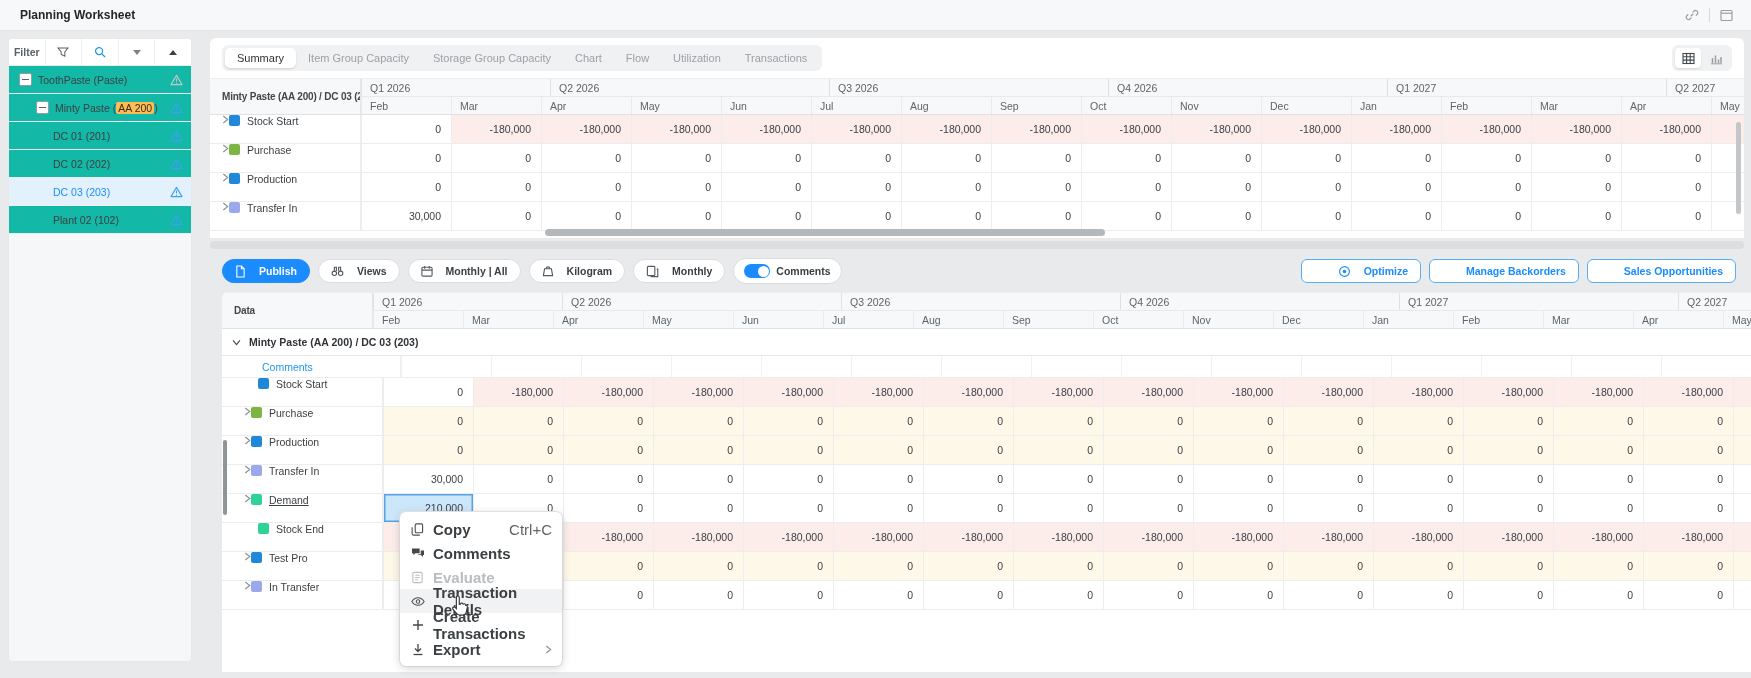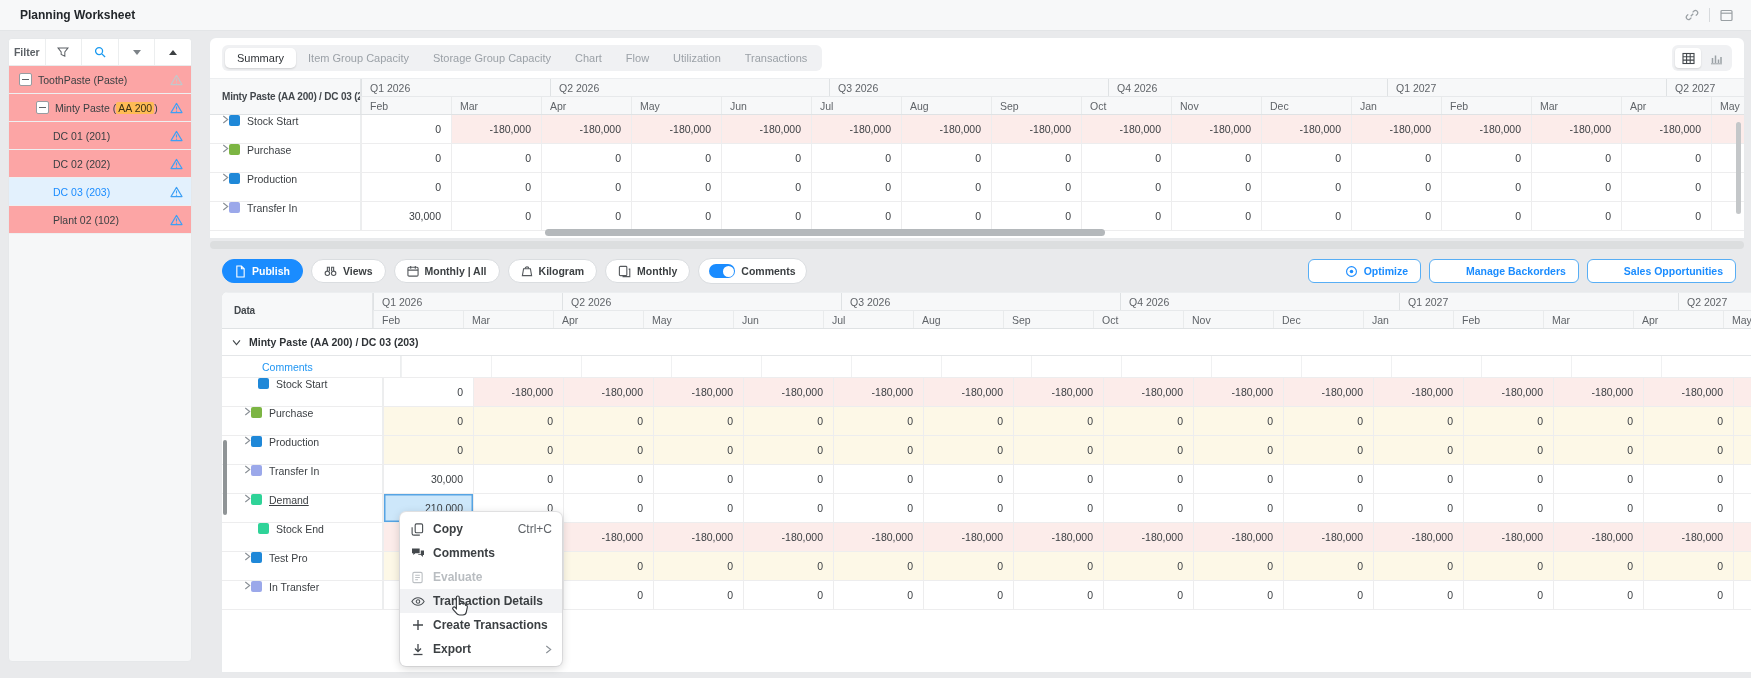--- a/index.html
+++ b/index.html
@@ -18,21 +18,21 @@
   .titlebar-icons .vdiv{width:1px;height:14px;background:#d7dadd;}
 
   
   .sidebar{position:absolute;left:8px;top:38px;width:182px;height:622px;background:#f6f7f8;border:1px solid #e6e8ea;border-radius:4px;overflow:hidden;}
   .filter-row{display:flex;height:26px;background:#fff;border-bottom:1px solid #e9ebec;}
   .f-cell{flex:1;display:flex;align-items:center;justify-content:center;border-right:1px solid #eceeef;cursor:pointer;}
   .f-cell:last-child{border-right:none;}
   .f-cell.label{font-size:10.5px;color:#5c6166;font-weight:700;}
   .caret-down{width:0;height:0;border-left:4px solid transparent;border-right:4px solid transparent;border-top:5px solid #7d8388;}
   .caret-up{width:0;height:0;border-left:4px solid transparent;border-right:4px solid transparent;border-bottom:5px solid #3c4043;}
-  .tree-row{height:27px;display:flex;align-items:center;background:#fca5a5;border-bottom:1px solid #eef0f1;font-size:10.5px;color:#3c4043;position:relative;cursor:pointer;}
+  .tree-row{height:27px;display:flex;align-items:center;background:#14b8a6;border-bottom:1px solid #eef0f1;font-size:10.5px;color:#3c4043;position:relative;cursor:pointer;}
   .tree-row.selected{background:#e3f1fd;color:#1a8cff;}
   .tree-row .expander{width:11px;height:11px;border:1px solid #979ca1;border-radius:2px;position:relative;margin-right:6px;flex:none;background:#fff;}
   .tree-row .expander::after{content:"";position:absolute;left:2px;right:2px;top:4.5px;height:1px;background:#5f6469;}
   .tree-row .t-label{white-space:nowrap;overflow:hidden;}
   .tree-row .hl{background:#ffbb55;border-radius:2px;padding:0 2px;color:#3a2f13;}
   .tree-row .warn{margin-left:auto;margin-right:8px;flex:none;}
 
   
   .top-card{position:absolute;left:210px;top:38px;width:1534px;height:200px;background:#fff;border-radius:6px 6px 0 0;overflow:hidden;box-shadow:0 0 0 1px #e8eaec;}
   .splitter{position:absolute;left:210px;top:241px;width:1534px;height:8px;background:#dcdedf;border-radius:4px;cursor:row-resize;}
@@ -72,30 +72,30 @@
   .ecell{flex:none;width:90px;box-sizing:border-box;border-left:1px solid #f0f1f2;}
 
   
   .hscroll-thumb{position:absolute;left:335px;top:191px;width:560px;height:7px;border-radius:4px;background:#b4b8bb;cursor:pointer;}
   .vscroll-top{position:absolute;left:1526px;top:84px;width:5px;height:92px;border-radius:3px;background:#c4c7c9;cursor:pointer;}
   .vscroll-bottom{position:absolute;left:1px;top:148px;width:4px;height:75px;border-radius:2px;background:#8f9496;cursor:pointer;}
 
   
   .tb-left{display:flex;align-items:center;gap:8px;margin-left:12px;}
   .tb-right{display:flex;align-items:center;gap:8px;margin-left:auto;margin-right:8px;}
-  .btn{display:inline-flex;align-items:center;gap:6px;height:24px;padding:0 12px;border-radius:13px;border:1px solid #dadde0;background:#fff;font-size:10.5px;color:#3c4043;font-weight:700;cursor:pointer;white-space:nowrap;}
+  .btn{display:inline-flex;align-items:center;gap:13px;height:24px;padding:0 12px;border-radius:13px;border:1px solid #dadde0;background:#fff;font-size:10.5px;color:#3c4043;font-weight:700;cursor:pointer;white-space:nowrap;}
   .btn.primary{background:#1a8cff;border-color:#1a8cff;color:#fff;}
   .btn.outline-blue{border-color:#57aef5;color:#1a8cff;border-radius:6px;padding-left:36px;}
   .toggle-pill{display:inline-flex;align-items:center;gap:6px;height:24px;padding:0 10px;border-radius:13px;border:1px solid #dadde0;background:#fff;font-size:10.5px;color:#3c4043;font-weight:700;cursor:pointer;}
   .switch{width:26px;height:14px;border-radius:7px;background:#1a8cff;position:relative;flex:none;}
   .switch::after{content:"";position:absolute;right:1.5px;top:1.5px;width:11px;height:11px;border-radius:50%;background:#fff;}
 
   
   .context-menu{position:absolute;left:400px;top:512px;width:162px;background:#fff;border-radius:6px;box-shadow:0 2px 10px rgba(0,0,0,.18),0 0 0 1px #ececee;padding:5px 0;z-index:50;}
-  .menu-item{display:flex;align-items:center;height:24px;padding:0 10px;font-size:12px;font-weight:700;color:#3c4043;cursor:pointer;gap:8px;}
+  .menu-item{display:flex;align-items:center;height:24px;padding:0 10px;font-size:15px;font-weight:700;color:#3c4043;cursor:pointer;gap:8px;}
   .menu-item.hover{background:#f1f2f4;}
   .menu-item.disabled{color:#b9bdc1;cursor:default;align-items:center;}
   .menu-item .mi-icon{width:15px;flex:none;}
   .menu-item .shortcut{margin-left:auto;color:#5f6368;font-weight:400;}
   .menu-item .sub{margin-left:auto;color:#8a9096;}
   .hand-cursor{position:absolute;left:449px;top:595px;z-index:60;pointer-events:none;}
 </style>
 </head>
 <body>
 

